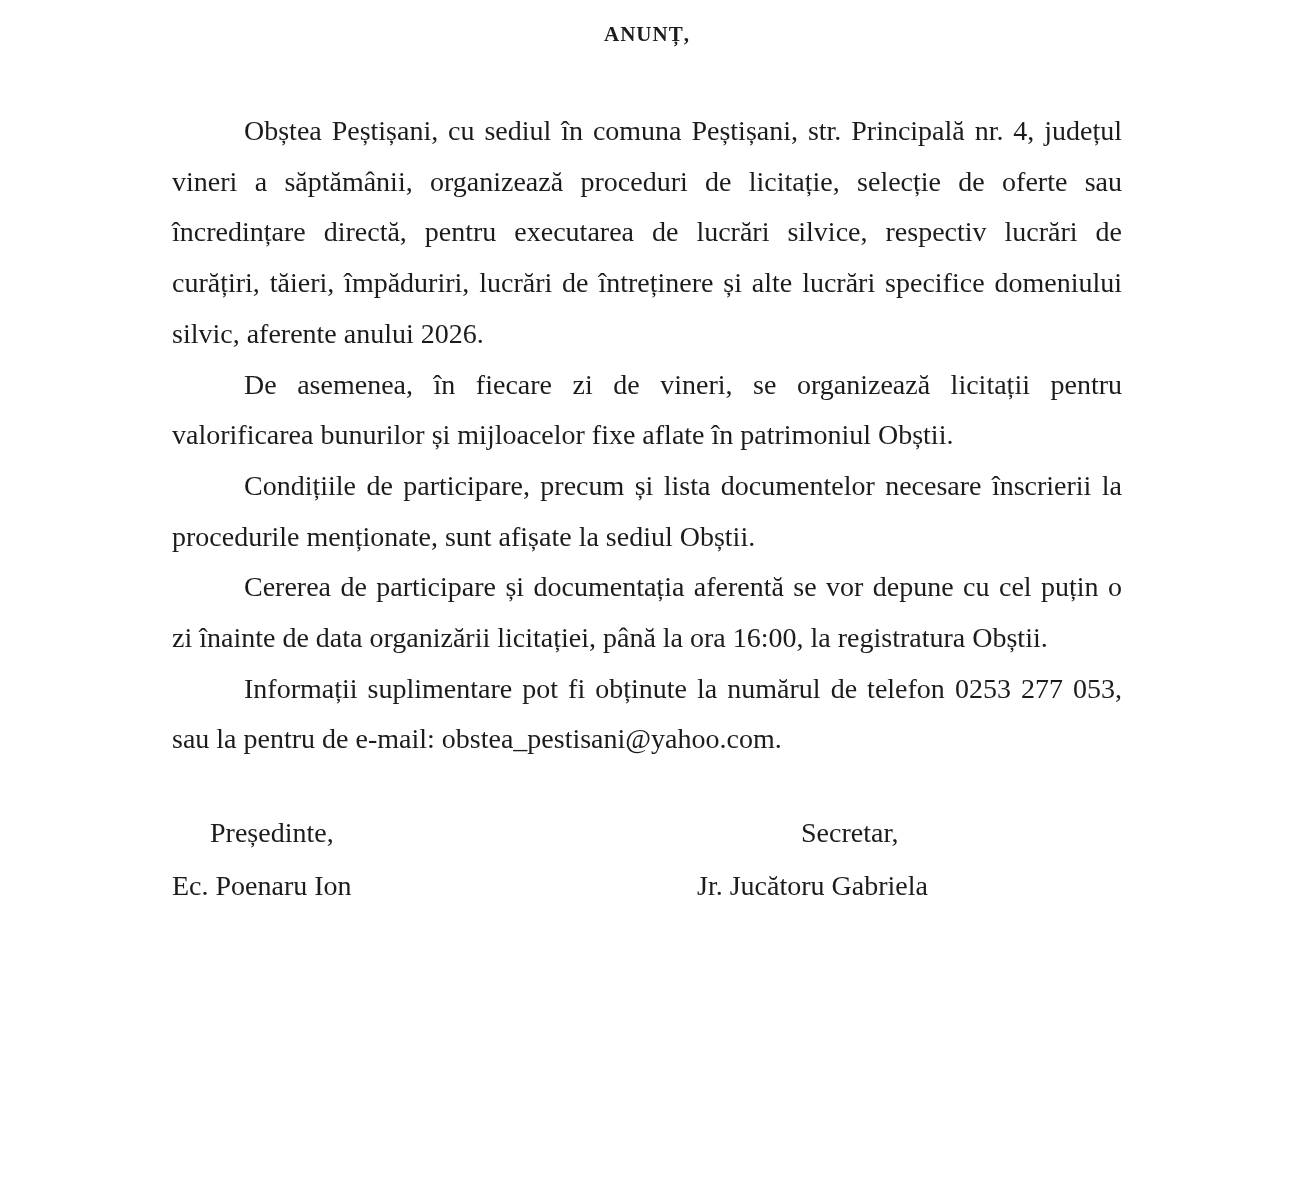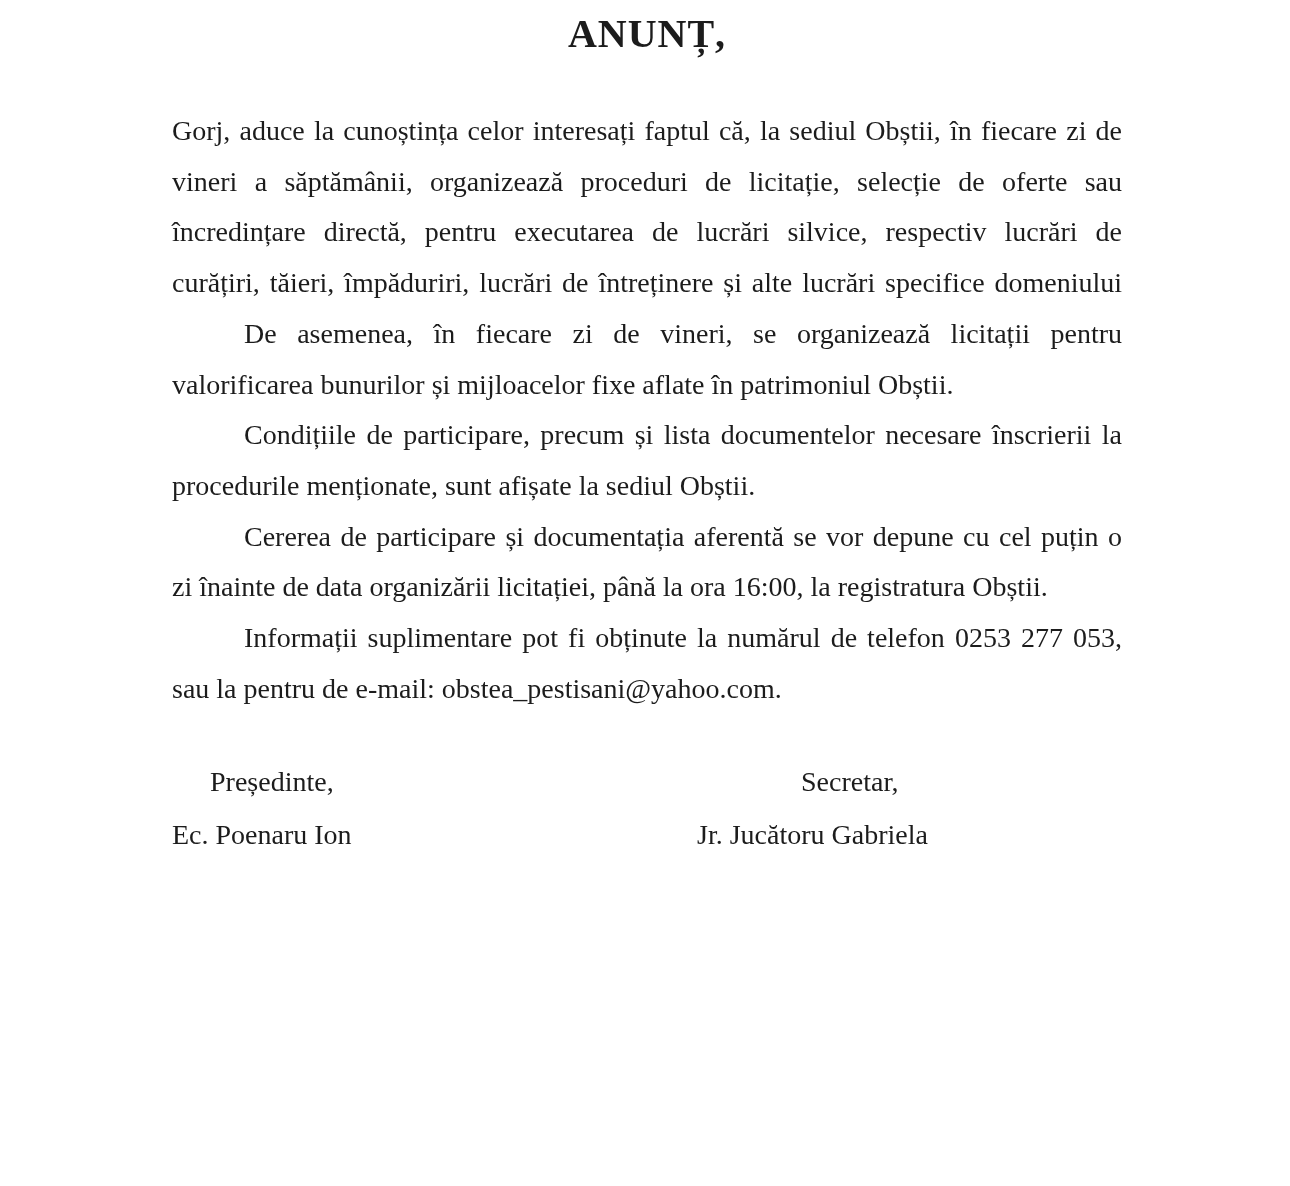--- a/index.html
+++ b/index.html
@@ -17,21 +17,21 @@
   .page {
     box-sizing: border-box;
     width: 1290px;
     height: 1186px;
     padding: 0 168px 0 172px;
   }
   .doc-title {
     margin-top: 10px;
     text-align: center;
     font-weight: bold;
-    font-size: 40px;
+    font-size: 21px;
     line-height: 48px;
     letter-spacing: 1px;
   }
   .body-text {
     margin-top: 48px;
     font-size: 28px;
   }
   .line {
     line-height: 50.7px;
     text-align: justify;
@@ -64,24 +64,25 @@
 </head>
 <body>
 
 <div class="page">
 
   <div class="doc-title">ANUNȚ,</div>
 
   <div class="body-text">
 
     <div>
-      <div class="line">Gorj, aduce la cunoștința celor interesați faptul că, la sediul Obștii, în fiecare zi de</div>
+      <div class="line indent">Obștea Peștișani, cu sediul în comuna Peștișani, str. Principală nr. 4, județul</div>
       <div class="line"><span class="bold">vineri</span> <span>a săptămânii, organizează proceduri de licitație, selecție de oferte sau</span></div>
       <div class="line">încredințare directă, pentru executarea de lucrări silvice, respectiv lucrări de</div>
       <div class="line">curățiri, tăieri, împăduriri, lucrări de întreținere și alte lucrări specifice domeniului</div>
+      <div class="line last">silvic, aferente anului 2026.</div>
     </div>
 
     <div>
       <div class="line indent">De asemenea, în fiecare zi de vineri, se organizează licitații pentru</div>
       <div class="line last">valorificarea bunurilor și mijloacelor fixe aflate în patrimoniul Obștii.</div>
     </div>
 
     <div>
       <div class="line indent">Condițiile de participare, precum și lista documentelor necesare înscrierii la</div>
       <div class="line last">procedurile menționate, sunt afișate la sediul Obștii.</div>

